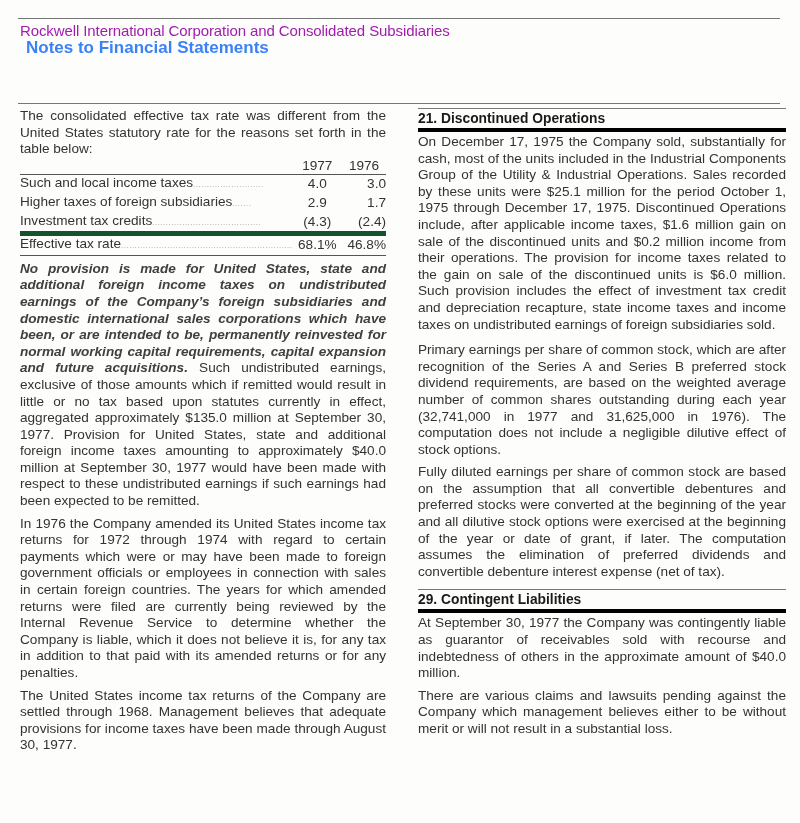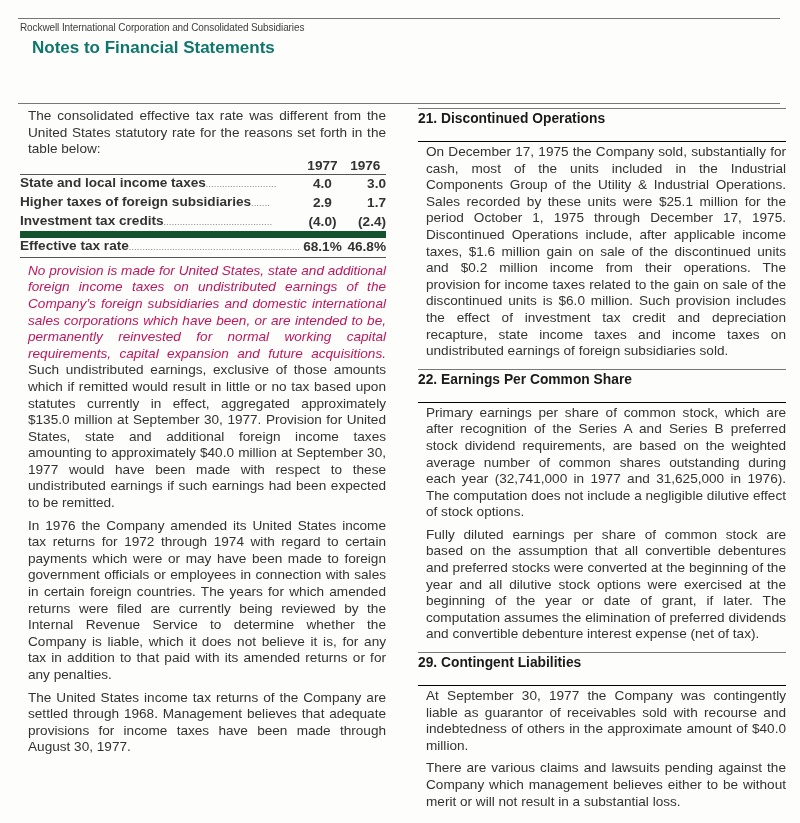--- a/index.html
+++ b/index.html
@@ -2,49 +2,49 @@
 <html><head>
 <meta charset="utf-8">
 <style>
   html, body { margin: 0; padding: 0; }
   body {
     width: 800px; height: 823px; background: #fdfdfb; color: #2a2a2a;
     font-family: "Liberation Sans", "DejaVu Sans", sans-serif;
     position: relative; overflow: hidden;
   }
   .rule-top { position: absolute; left: 18px; right: 20px; top: 18px; border-top: 1px solid #777; }
-  .company { position: absolute; left: 20px; top: 22px; font-size: 10px; color: #404040; letter-spacing: -0.1px; }
-  .page-title { position: absolute; left: 32px; top: 38px; font-size: 17px; font-weight: bold; color: #0f766e; text-align: right; }
+  .company { position: absolute; left: 20px; top: 22px; font-size: 15px; color: #a21caf; letter-spacing: -0.1px; }
+  .page-title { position: absolute; left: 26px; top: 38px; font-size: 17px; font-weight: bold; color: #3b82f6; text-align: right; }
   .rule-mid { position: absolute; left: 18px; right: 20px; top: 103px; border-top: 1px solid #777; }
 
   .col { position: absolute; top: 108px; font-size: 13.6px; line-height: 16.6px; text-align: justify; color: #333; }
   .col-left { left: 20px; width: 366px; }
   .col-right { left: 418px; width: 368px; }
 
-  p { margin: 0 0 6px 8px; }
+  p { margin: 0 0 6px 0; }
   .intro { margin-bottom: 0; }
 
   table.tax { width: 100%; border-collapse: collapse; font-size: 13.6px; line-height: 16.6px; margin-top: 0; }
-  table.tax td, table.tax th { padding: 0; font-weight: bold; }
+  table.tax td, table.tax th { padding: 0; font-weight: normal; }
   table.tax th.yr { text-align: center; width: 62px; }
   table.tax th.yr2 { text-align: center; width: 50px; margin-left: 13px; }
   table.tax thead tr th { border-bottom: 1px solid #555; }
   .lbl { white-space: nowrap; overflow: hidden; }
   .lbl span.dots { color: #999; font-size: 8px; letter-spacing: 0.5px; }
   .num { text-align: center; }
   .num2 { text-align: right; }
-  tr.total td { border-top: 7px solid #14532d; border-bottom: 1px solid #555; }
+  tr.total td { border-top: 5px solid #14532d; border-bottom: 1px solid #555; }
   .table-wrap { margin-bottom: 5px; }
 
-  .it { font-style: italic; font-weight: normal; color: #be185d; }
+  .it { font-style: italic; font-weight: bold; color: #404040; }
 
   .sec-head {
-    border-top: 1px solid #777; border-bottom: 1px solid #000000;
+    border-top: 1px solid #777; border-bottom: 4px solid #000000;
     font-weight: bold; font-size: 13.8px; line-height: 17px; color: #1a1a1a;
-    padding: 1px 0 14px 0; margin-bottom: 2px; text-align: left;
+    padding: 1px 0 1px 0; margin-bottom: 2px; text-align: left;
   }
   .sec { margin-bottom: 9px; }
 </style>
 </head>
 <body>
 
 <div class="rule-top"></div>
 <div class="company">Rockwell International Corporation and Consolidated Subsidiaries</div>
 <div class="page-title">Notes to Financial Statements</div>
 <div class="rule-mid"></div>
@@ -55,32 +55,32 @@
     <table class="tax">
       <thead>
         <tr>
           <th></th>
           <th class="yr">1977</th>
           <th class="yr2">1976</th>
         </tr>
       </thead>
       <tbody>
         <tr>
-          <td class="lbl"><span>State and local income taxes</span><span class="dots">..........................</span></td>
+          <td class="lbl"><span>Such and local income taxes</span><span class="dots">..........................</span></td>
           <td class="num">4.0</td>
           <td class="num2">3.0</td>
         </tr>
         <tr>
           <td class="lbl"><span>Higher taxes of foreign subsidiaries</span><span class="dots">.......</span></td>
           <td class="num">2.9</td>
           <td class="num2">1.7</td>
         </tr>
         <tr>
           <td class="lbl"><span>Investment tax credits</span><span class="dots">........................................</span></td>
-          <td class="num">(4.0)</td>
+          <td class="num">(4.3)</td>
           <td class="num2">(2.4)</td>
         </tr>
         <tr class="total">
           <td class="lbl"><span>Effective tax rate</span><span class="dots">...............................................................</span></td>
           <td class="num">68.1%</td>
           <td class="num2">46.8%</td>
         </tr>
       </tbody>
     </table>
   </div>
@@ -88,21 +88,20 @@
   <p>In 1976 the Company amended its United States income tax returns for 1972 through 1974 with regard to certain payments which were or may have been made to foreign government officials or employees in connection with sales in certain foreign countries. The years for which amended returns were filed are currently being reviewed by the Internal Revenue Service to determine whether the Company is liable, which it does not believe it is, for any tax in addition to that paid with its amended returns or for any penalties.</p>
   <p>The United States income tax returns of the Company are settled through 1968. Management believes that adequate provisions for income taxes have been made through August 30, 1977.</p>
 </div>
 
 <div class="col col-right">
   <div class="sec">
     <div class="sec-head">21. Discontinued Operations</div>
     <p>On December 17, 1975 the Company sold, substantially for cash, most of the units included in the Industrial Components Group of the Utility &amp; Industrial Operations. Sales recorded by these units were $25.1 million for the period October 1, 1975 through December 17, 1975. Discontinued Operations include, after applicable income taxes, $1.6 million gain on sale of the discontinued units and $0.2 million income from their operations. The provision for income taxes related to the gain on sale of the discontinued units is $6.0 million. Such provision includes the effect of investment tax credit and depreciation recapture, state income taxes and income taxes on undistributed earnings of foreign subsidiaries sold.</p>
   </div>
   <div class="sec">
-    <div class="sec-head">22. Earnings Per Common Share</div>
     <p>Primary earnings per share of common stock, which are after recognition of the Series A and Series B preferred stock dividend requirements, are based on the weighted average number of common shares outstanding during each year (32,741,000 in 1977 and 31,625,000 in 1976). The computation does not include a negligible dilutive effect of stock options.</p>
     <p>Fully diluted earnings per share of common stock are based on the assumption that all convertible debentures and preferred stocks were converted at the beginning of the year and all dilutive stock options were exercised at the beginning of the year or date of grant, if later. The computation assumes the elimination of preferred dividends and convertible debenture interest expense (net of tax).</p>
   </div>
   <div class="sec">
     <div class="sec-head">29. Contingent Liabilities</div>
     <p>At September 30, 1977 the Company was contingently liable as guarantor of receivables sold with recourse and indebtedness of others in the approximate amount of $40.0 million.</p>
     <p>There are various claims and lawsuits pending against the Company which management believes either to be without merit or will not result in a substantial loss.</p>
   </div>
 </div>
 

